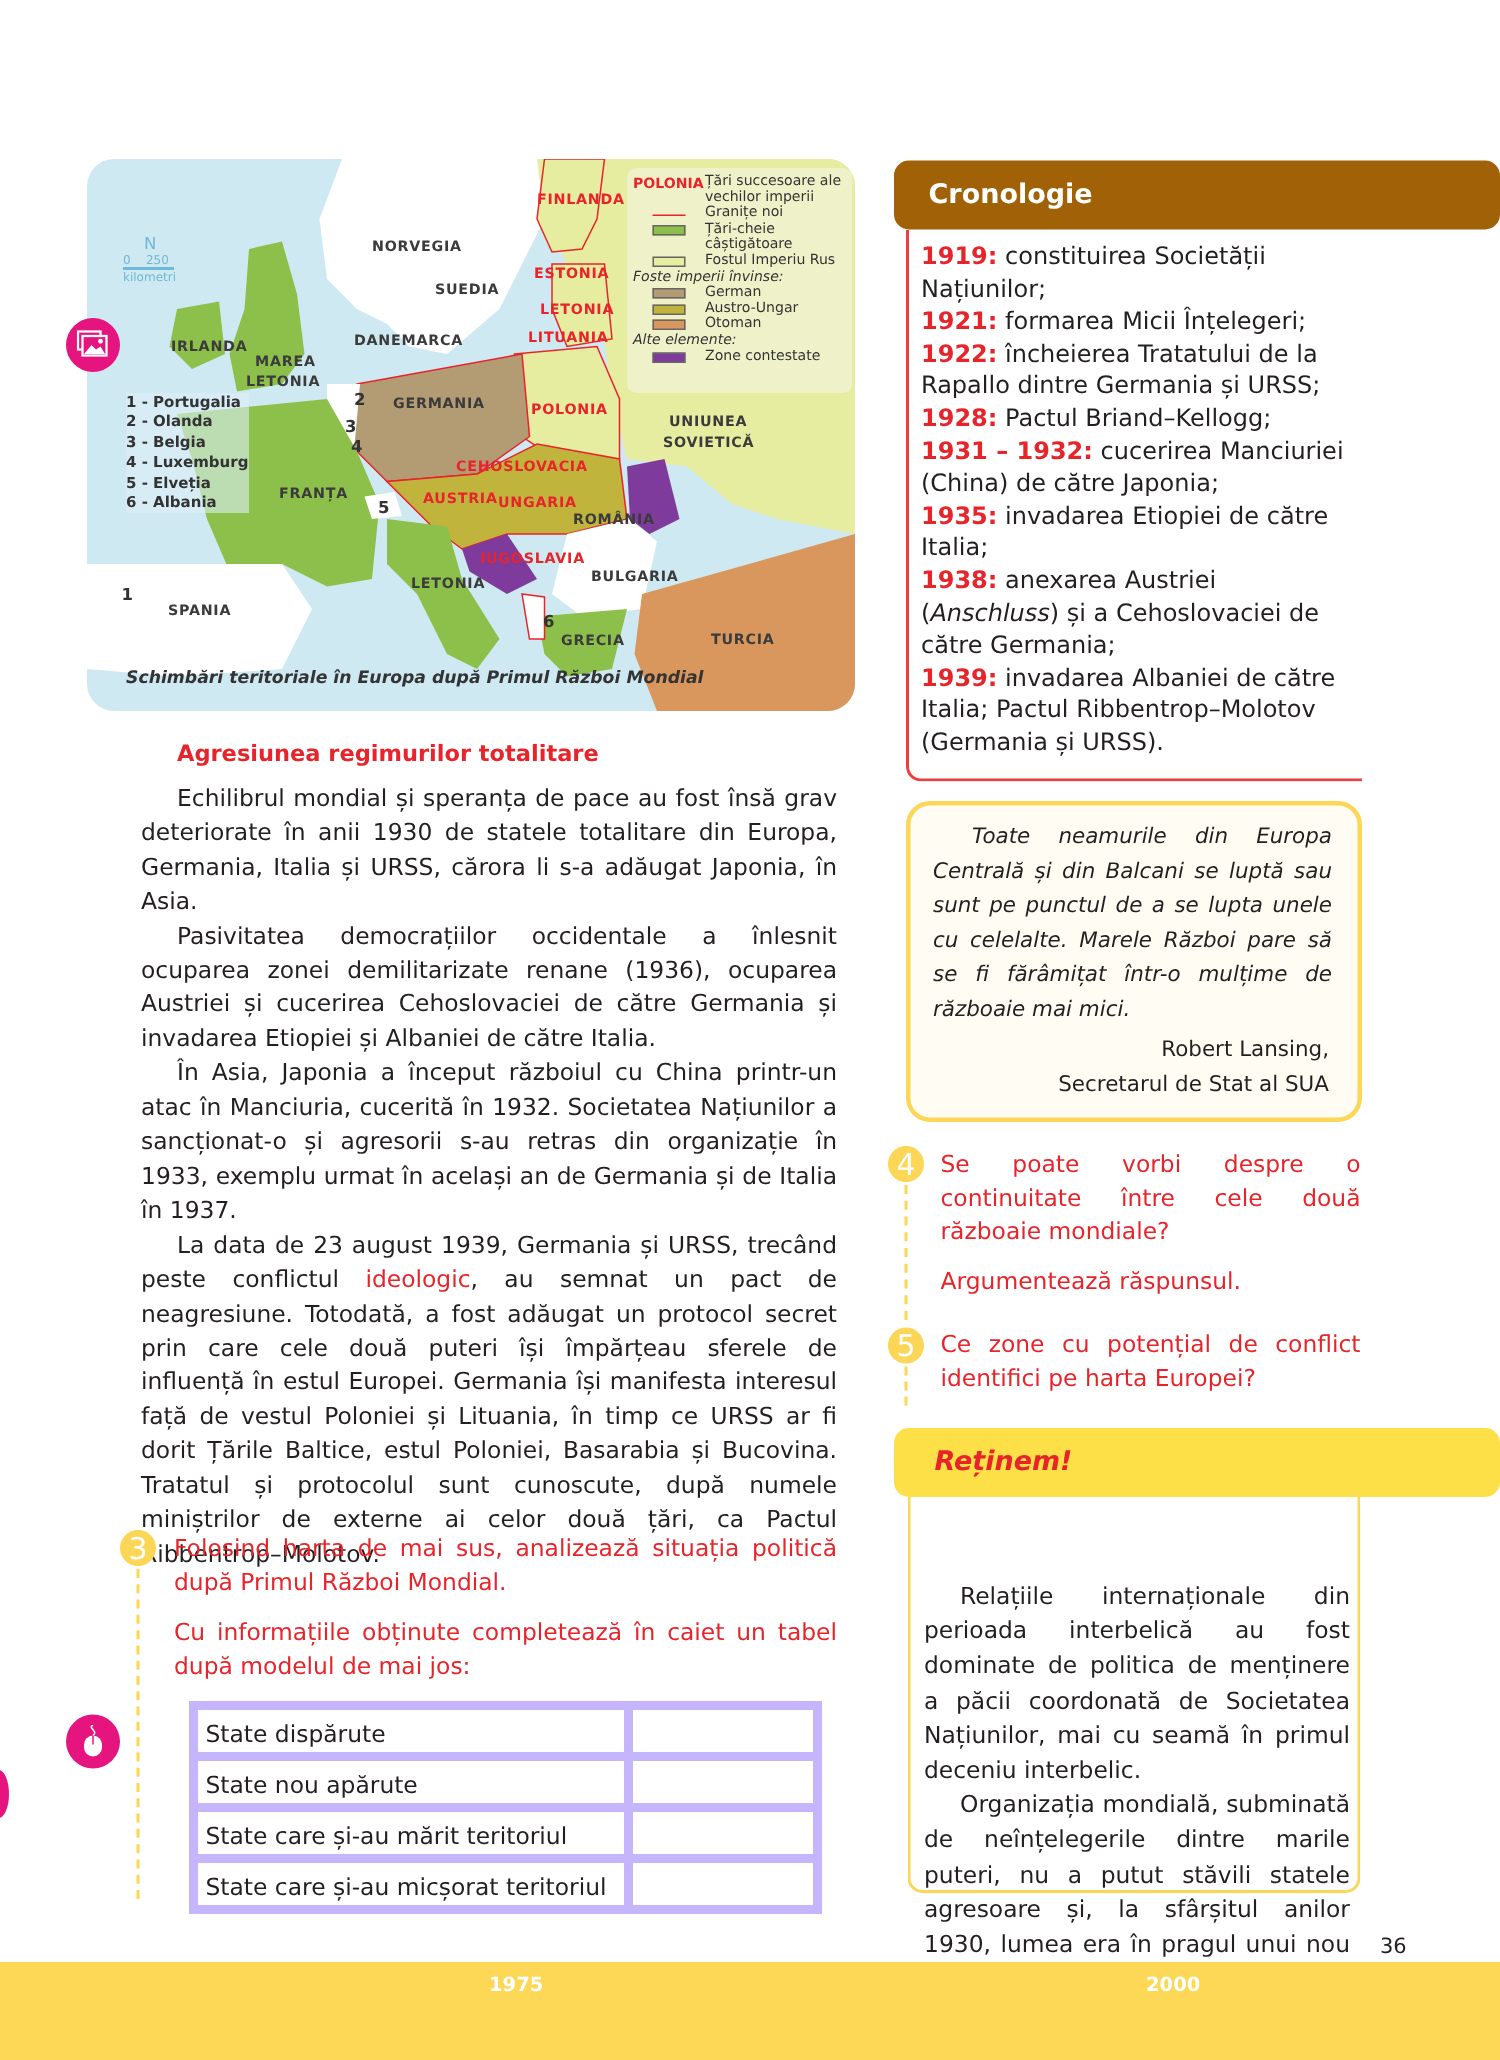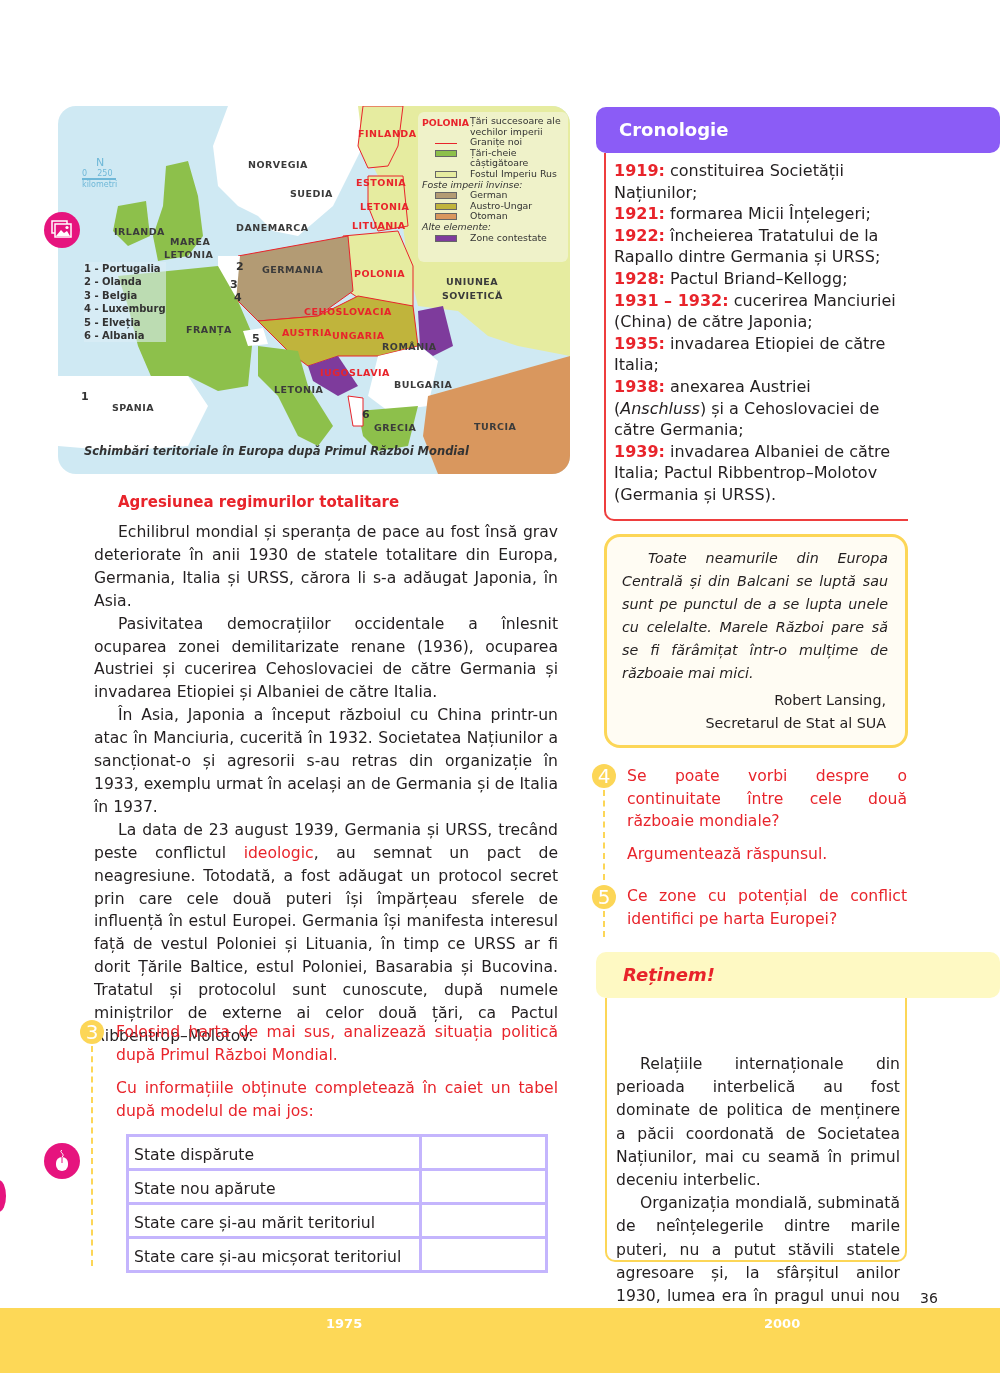--- a/index.html
+++ b/index.html
@@ -49,45 +49,45 @@
   
   .ex-num {
     position: absolute; width: 24px; height: 24px; border-radius: 50%; background: #fcd657;
     color: #fff; font-size: 20px; display: flex; align-items: center; justify-content: center; line-height: 1;
   }
   .dash-line { position: absolute; width: 0; border-left: 2px dashed #fcd657; }
   .ex-text { position: absolute; color: #e8242b; font-size: 15.6px; line-height: 22.5px; text-align: justify; }
 
   
   #states-table { left: 126px; top: 1134px; width: 422px; border-collapse: collapse; }
-  #states-table td { border: 3px solid #c4b5fd; height: 34px; font-size: 15.6px; padding: 4px 6px 0 5px; margin-top: 22px; }
+  #states-table td { border: 6px solid #c4b5fd; height: 34px; font-size: 15.6px; padding: 4px 6px 0 5px; margin-top: 22px; }
   #states-table td.val { width: 126px; }
 
   
   #crono-header {
-    left: 596px; top: 107px; width: 404px; height: 46px; background: #8b5cf6; border-radius: 10px;
+    left: 596px; top: 107px; width: 404px; height: 46px; background: #a16207; border-radius: 10px;
     color: #fff; font-size: 18px; font-weight: bold; padding: 12px 0 0 23px;
   }
   #crono-box {
     left: 604px; top: 153px; width: 304px; height: 368px; border-left: 2px solid #ee3e3e; border-bottom: 2px solid #ee3e3e; border-bottom-left-radius: 10px;
   }
   #crono-list { left: 614px; top: 160px; width: 290px; font-size: 16px; line-height: 21.6px; }
   .yr { color: #e8242b; font-weight: bold; }
 
   
   #quote-box {
     left: 604px; top: 534px; width: 304px; height: 214px; border: 3px solid #fcd657; border-radius: 16px; background: #fffcf3;
   }
   #quote-text { left: 622px; top: 547px; width: 266px; font-size: 14.3px; line-height: 23px; font-style: italic; text-align: justify; }
   #quote-text::first-line { }
   #quote-author { left: 640px; top: 689px; width: 246px; font-size: 14.3px; line-height: 23px; text-align: right; }
 
   
   #retinem-header {
-    left: 596px; top: 952px; width: 404px; height: 46px; background: #fef9c3; border-radius: 10px;
+    left: 596px; top: 952px; width: 404px; height: 46px; background: #fde047; border-radius: 10px;
     color: #e8242b; font-size: 18px; font-weight: bold; font-style: italic; padding: 12px 0 0 27px;
   }
   #retinem-box {
     left: 605px; top: 998px; width: 302px; height: 264px; border: 2px solid #fcd657; border-top: none; border-radius: 0 0 10px 10px;
   }
   #retinem-text { left: 616px; top: 1005px; width: 284px; font-size: 15.6px; line-height: 23.2px; text-align: justify; margin-top: 48px; }
   #retinem-text p { text-indent: 24px; }
 
   #page-number { left: 920px; top: 1290px; font-size: 14px; color: #231f20; }
   #footer-bar { left: 0; top: 1308px; width: 1000px; height: 65px; background: #fdd857; }

